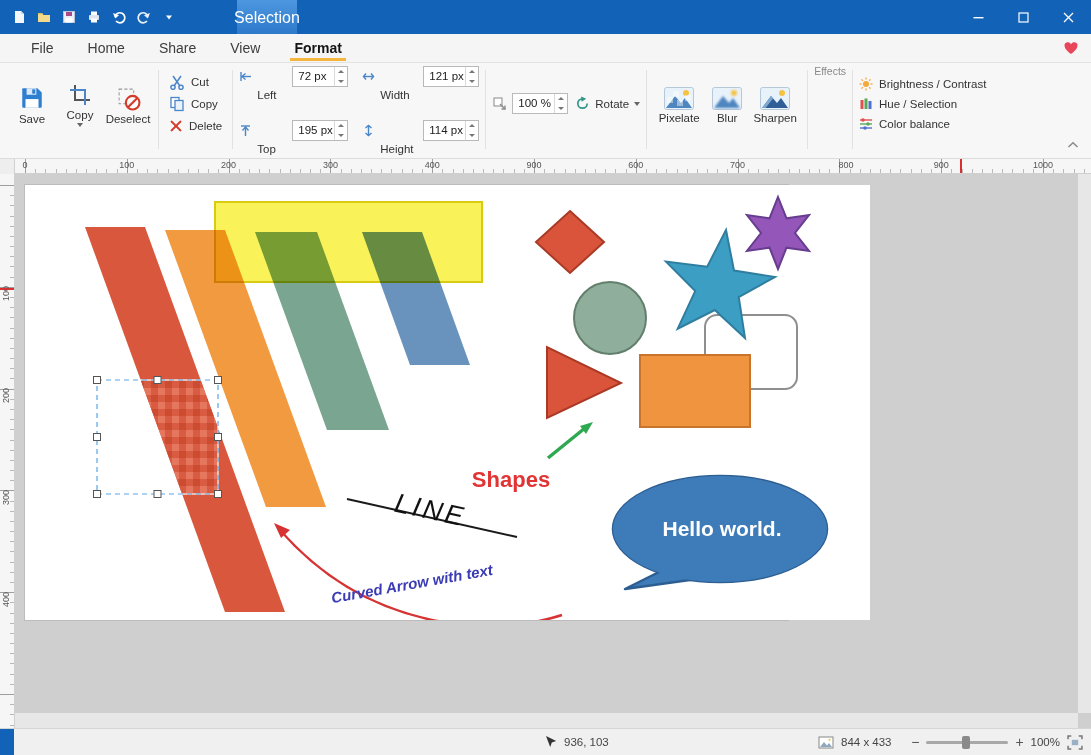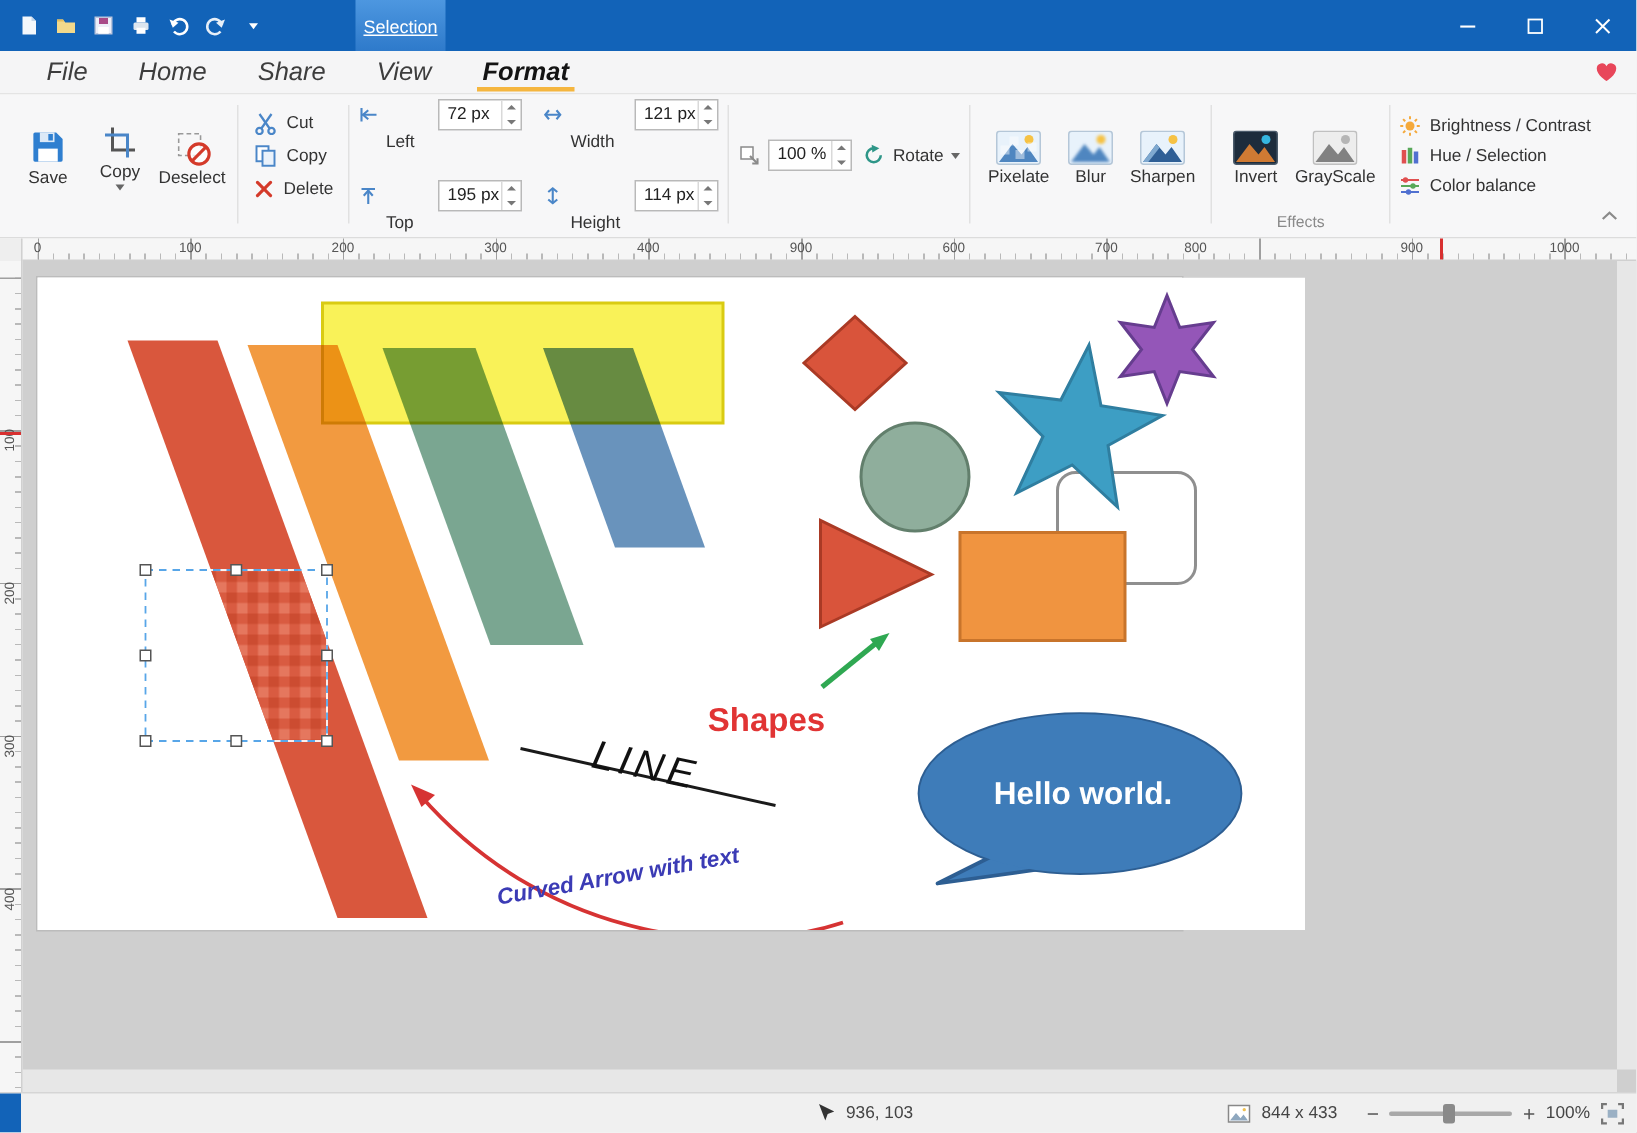--- a/index.html
+++ b/index.html
@@ -6,28 +6,28 @@
   html,body { width:1091px; height:755px; overflow:hidden; }
   body { font-family:"Liberation Sans","DejaVu Sans",sans-serif; background:#fff; }
   .app { width:1091px; height:755px; display:flex; flex-direction:column; position:relative; }
 
   
   .titlebar { flex:0 0 34px; background:#1263b8; position:relative; display:flex; align-items:center; }
   .qat { display:flex; align-items:center; gap:4px; padding-left:8px; }
   .qbtn { width:21px; height:22px; display:flex; align-items:center; justify-content:center; }
   .ctx-tab { position:absolute; left:237px; top:0; height:36px; width:60px;
              background:linear-gradient(#4d97e0,#2c78c9); display:flex; align-items:center;
-             justify-content:center; font-size:12px; color:#fff;text-decoration:underline; }
+             justify-content:center; font-size:16px; color:#fff; }
   .wtitle { position:absolute; left:0; right:0; text-align:center; font-size:12.5px; color:#eef4fb; pointer-events:none; }
   .winbtns { position:absolute; right:0; top:0; height:34px; display:flex; }
   .winbtn { width:45px; height:34px; display:flex; align-items:center; justify-content:center; }
 
   
   .menubar { flex:0 0 28px; background:#f5f5f6; border-bottom:1px solid #e4e4e4; display:flex; align-items:center; padding-left:14px; position:relative; }
-  .mtab { padding:0 17px; font-size:17px; color:#3d3d3d; height:28px; line-height:28px; position:relative;font-style:italic; }
+  .mtab { padding:0 17px; font-size:14px; color:#3d3d3d; height:28px; line-height:28px; position:relative; }
   .mtab.active { color:#141414; font-weight:bold; }
   .mtab.active::after { content:""; position:absolute; left:13px; right:13px; bottom:1px; height:3px; background:#f5b63f; }
   .heart { position:absolute; right:12px; top:6px; }
 
   
   .ribbon { flex:0 0 96px; background:#f7f7f8; border-bottom:1px solid #dcdcdc; display:flex; padding:2px 4px 0 8px; position:relative; }
   .rgroup { display:flex; flex-direction:column; }
   .rbody { height:77px; display:flex; align-items:center; }
   .rcaption { height:15px; font-size:10.5px; color:#8a8a8a; text-align:center; }
   .rsep { width:1px; background:#e1e1e1; margin:5px 6px 9px 6px; }
@@ -420,38 +420,20 @@
             </svg>
           <div class="blabel">Sharpen</div>
         </div>
       </div>
       <div class="rcaption"></div>
     </div>
 
     <div class="rsep"></div>
 
     <div class="rgroup">
-      <div class="rbody">
-        <div class="bigbtn" style="width:46px">
-          <svg width="30" height="23" viewBox="0 0 30 23">
-              <rect x="0.5" y="0.5" width="29" height="22" rx="2" fill="#1d2c3c" stroke="#4a5a6a"></rect>
-              <circle cx="22" cy="6" r="3" fill="#35b6e0"></circle>
-              <path d="M2 21 L11 9 L17 16 L21 11 L28 21 Z" fill="#cf7a33"></path>
-            </svg>
-          <div class="blabel">Invert</div>
-        </div>
-        <div class="bigbtn" style="width:60px">
-          <svg width="30" height="23" viewBox="0 0 30 23">
-              <rect x="0.5" y="0.5" width="29" height="22" rx="2" fill="#ededed" stroke="#c0c0c0"></rect>
-              <circle cx="22" cy="6" r="3" fill="#b5b5b5"></circle>
-              <path d="M2 21 L11 9 L17 16 L21 11 L28 21 Z" fill="#818181"></path>
-            </svg>
-          <div class="blabel">GrayScale</div>
-        </div>
-      </div>
       <div class="rcaption">Effects</div>
     </div>
 
     <div class="rsep"></div>
 
     <div class="rgroup">
       <div class="rbody">
         <div class="adjcol">
           <div class="adjrow">
             <svg width="14" height="14" viewBox="0 0 14 14">
@@ -505,21 +487,21 @@
     <div class="minor"></div>
       <div class="major"></div>
     <span class="hlabel" style="left:25px">0</span>
     <span class="hlabel" style="left:126.8px">100</span>
     <span class="hlabel" style="left:228.6px">200</span>
     <span class="hlabel" style="left:330.4px">300</span>
     <span class="hlabel" style="left:432.2px">400</span>
     <span class="hlabel" style="left:534px">900</span>
     <span class="hlabel" style="left:635.8px">600</span>
     <span class="hlabel" style="left:737.6px">700</span>
-    <span class="hlabel" style="left:797px">800</span>
+    <span class="hlabel" style="left:846px">800</span>
     <span class="hlabel" style="left:941.2px">900</span>
     <span class="hlabel" style="left:1043px">1000</span>
     <div class="markerh"></div>
     <div class="rcorner"></div>
   </div>
 
   <div class="workspace">
     <div class="vruler">
       <div class="minor"></div>
         <div class="major"></div>

